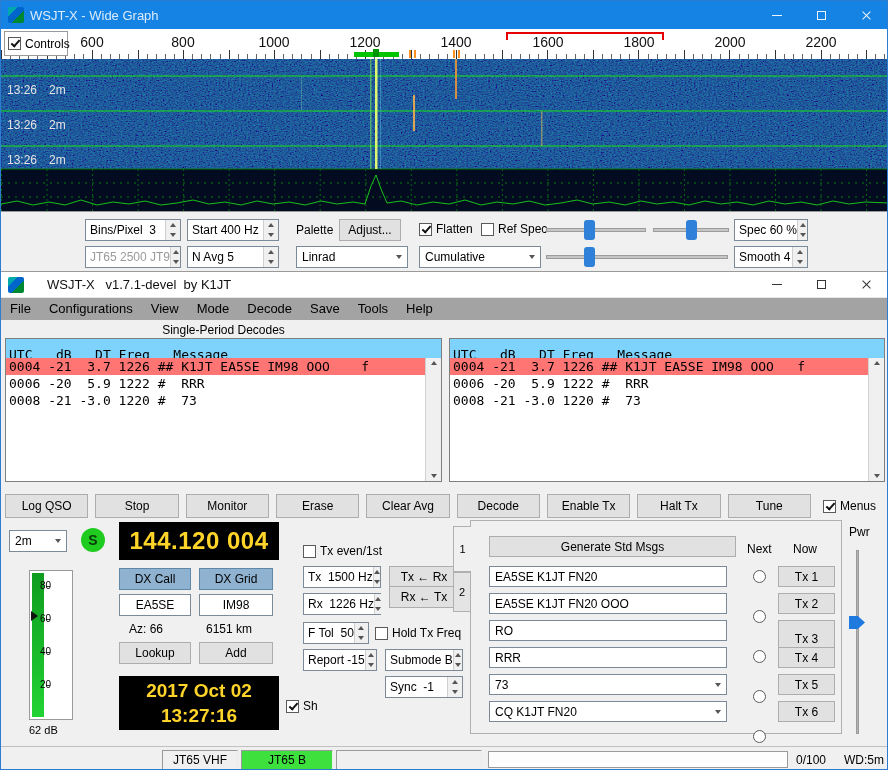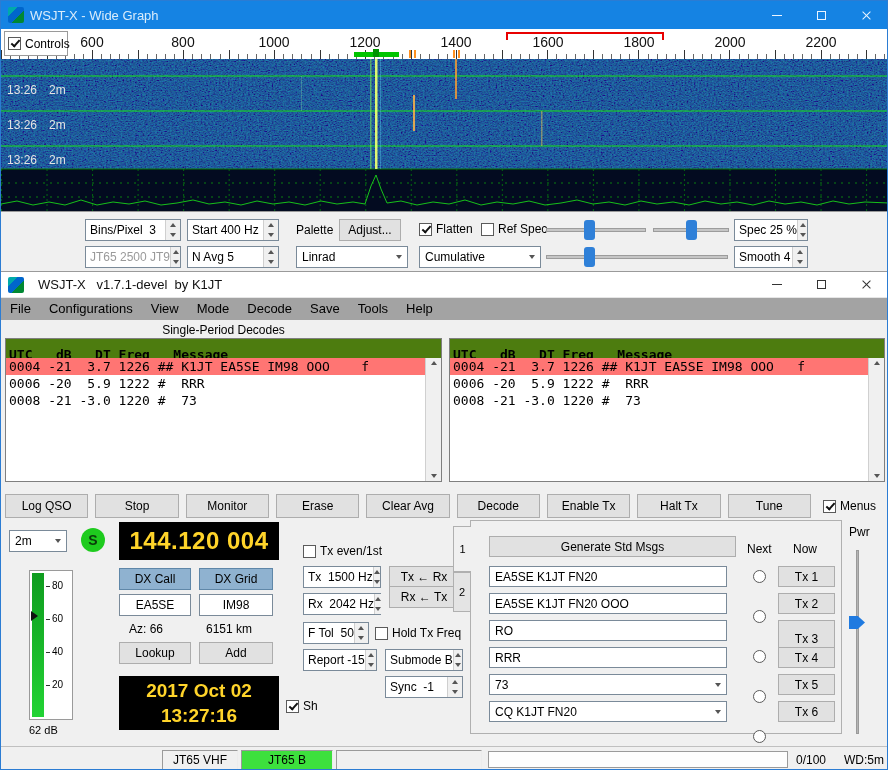--- a/index.html
+++ b/index.html
@@ -6,21 +6,21 @@
   body{background:#777;font-family:"Liberation Sans",sans-serif}
   #stage{position:relative;width:888px;height:770px;background:#f0f0f0;overflow:hidden;
          font-size:12px;color:#000;border:1px solid #2b7cd3}
   .abs{position:absolute}
   .pre{white-space:pre}
 
   
   .wg-titlebar{background:#1583e3;display:flex;align-items:center;color:#eaf4ff}
   .wg-title{margin-left:6px;font-size:13px;color:#d9ecfb}
   .main-titlebar{background:#ffffff;display:flex;align-items:center;color:#111;border-bottom:1px solid #e6e6e6}
-  .main-title{margin-left:14px;font-size:13px}
+  .main-title{margin-left:23px;font-size:13px}
   .app-icon{width:16px;height:16px;margin-left:7px;border-radius:2px;
             background:linear-gradient(135deg,#0aa 0 30%,#06c 30% 60%,#083 60%);flex:0 0 auto}
   .tb-btns{margin-left:auto;display:flex;height:100%}
   .tb-btn{width:45px;height:100%;display:flex;align-items:center;justify-content:center}
   .glyph-min{width:10px;height:1px;background:currentColor;display:block}
   .glyph-max{width:9px;height:9px;border:1px solid currentColor;display:block}
   .glyph-close{position:relative;width:11px;height:11px;display:block}
   .glyph-close::before,.glyph-close::after{content:"";position:absolute;left:5px;top:0;width:1px;height:11px;background:currentColor}
   .glyph-close::before{transform:rotate(45deg)}
   .glyph-close::after{transform:rotate(-45deg)}
@@ -68,33 +68,33 @@
   .handle{position:absolute;top:0;width:11px;height:20px;background:#2f80d8;border-radius:3px}
   .lcd{background:#000;color:#ffd42a;display:flex;align-items:center;justify-content:center;font-weight:bold}
   .sunken{border:1px solid;border-color:#9a9a9a #ececec #ececec #9a9a9a;display:flex;align-items:center;justify-content:center;font-size:12px;background:#f0f0f0}
 
   
   .wg-controls{background:#f0f0f0;border-top:1px solid #9a9a9a}
   .wg-label{font-size:12px}
 
   
   .dpanel{border:1px solid #7f7f7f;background:#fff}
-  .dhead{height:32px;background:#4d7c0f;border-bottom:1px solid #858585;display:flex;align-items:center;
-         font-family:"DejaVu Sans Mono",monospace;font-size:13px;font-weight:bold;padding-left:3px}
+  .dhead{height:32px;background:#7dd3fc;border-bottom:1px solid #858585;display:flex;align-items:center;
+         font-family:"DejaVu Sans Mono",monospace;font-size:13px;font-weight:normal;padding-left:3px}
   .dbody{position:absolute;left:0;top:19px;right:16px;bottom:0;overflow:hidden}
   .drow{white-space:pre;font-family:"DejaVu Sans Mono",monospace;font-size:13px;line-height:17px;padding-left:3px}
   .hl{background:#ff7573}
   .sbar{position:absolute;top:19px;right:0;bottom:0;width:16px;background:#f0f0f0;border-left:1px solid #d0d0d0;
         display:flex;flex-direction:column;justify-content:space-between;align-items:center;padding:3px 0}
   .gtitle{font-size:12px;text-align:center}
 
   .menubar{display:flex;align-items:center;background:#a3a3a3;font-size:13px}
   .menu-item{padding:0 9px;line-height:22px}
 
-  .meter-num{position:absolute;font-size:10px;left:22px}
+  .meter-num{position:absolute;font-size:10px;left:10px}
   .meter-tick{position:absolute;left:16px;width:4px;height:1px;background:#333}
 
   .tab{background:#e4e4e4;border:1px solid #b0b0b0;display:flex;align-items:center;justify-content:center;font-size:11px}
   .tab.sel{background:#f0f0f0;border-right:none;z-index:2}
   .msg-panel{background:#f0f0f0;border:1px solid #b0b0b0}
   .pwr-handle{width:16px;height:13px;background:#1f7ae0;clip-path:polygon(0 0,55% 0,100% 50%,55% 100%,0 100%)}
   .statusbar{background:#f0f0f0;border-top:1px solid #c0c0c0}
 </style>
 </head>
 <body>
@@ -215,21 +215,21 @@
       </label>
       <div class="abs slider" style="left:545px;top:8px;width:100px">
         <div class="groove"></div>
         <div class="handle" style="left:38px"></div>
       </div>
       <div class="abs slider" style="left:652px;top:8px;width:76px">
         <div class="groove"></div>
         <div class="handle" style="left:33px"></div>
       </div>
       <div class="abs spin" style="left:733px;top:7px;width:74px;height:22px">
-        <span class="pre">Spec 25 %</span>
+        <span class="pre">Spec 60 %</span>
         <div class="sp">
             <div>
               <span class="tri-up"></span>
             </div>
             <div>
               <span class="tri-down"></span>
             </div>
           </div>
       </div>
 
@@ -409,21 +409,21 @@
           <div>
             <span class="tri-up"></span>
           </div>
           <div>
             <span class="tri-down"></span>
           </div>
         </div>
     </div>
     <div class="abs btn" style="left:388px;top:294px;width:70px;height:22px">Tx ← Rx</div>
     <div class="abs spin" style="left:302px;top:321px;width:78px;height:22px">
-      <span class="pre">Rx  2042 Hz</span>
+      <span class="pre">Rx  1226 Hz</span>
       <div class="sp">
           <div>
             <span class="tri-up"></span>
           </div>
           <div>
             <span class="tri-down"></span>
           </div>
         </div>
     </div>
     <div class="abs btn" style="left:388px;top:314px;width:70px;height:22px">Rx ← Tx</div>

